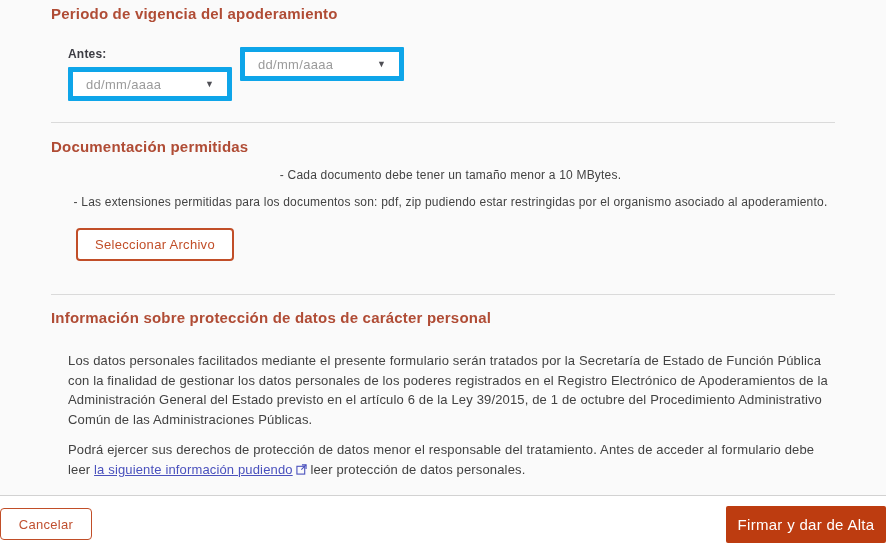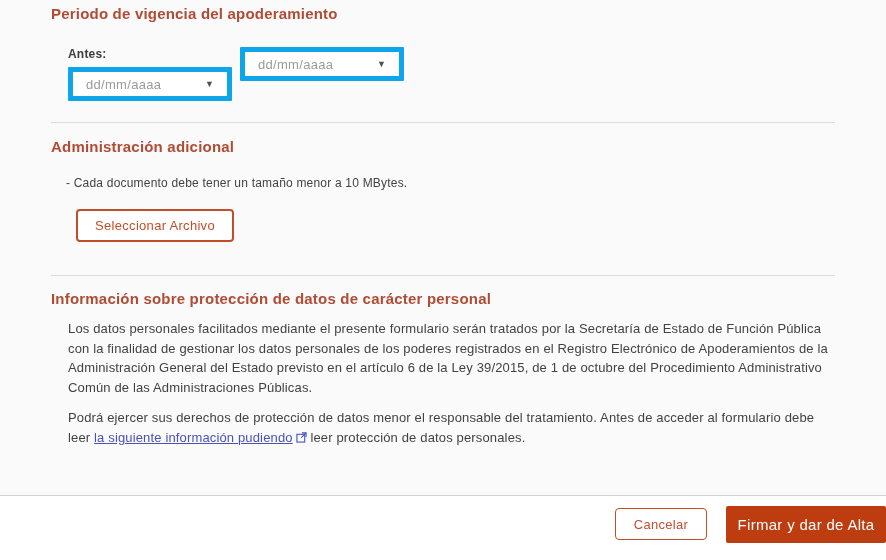--- a/index.html
+++ b/index.html
@@ -61,21 +61,21 @@
     letter-spacing: 0.3px;
   }
   .caret {
     font-size: 9px;
     color: #4f4f55;
     line-height: 1;
   }
   .divider-1 { margin-top: 21px; }
   
   .title-doc { margin-top: 15px; }
-  .doc-notes { margin-top: 21px; padding-left: 15px; }
+  .doc-notes { margin-top: 13px; padding-left: 15px; text-align: center; }
   .doc-note {
     font-size: 12px;
     color: #434343;
     letter-spacing: 0.2px;
     margin-bottom: 13px;
   }
   .btn-outline {
     display: inline-block;
     background: #ffffff;
     border: 2px solid #c14e28;
@@ -89,21 +89,21 @@
   .btn-select-file {
     margin-top: 6px;
     margin-left: 25px;
     width: 158px;
     height: 33px;
   }
   .divider-2 { margin-top: 33px; }
   
   .title-info { margin-top: 14px; }
   .info-paragraph {
-    margin-top: 12px;
+    margin-top: 25px;
     padding-left: 17px;
     width: 778px;
     font-size: 13px;
     line-height: 19.5px;
     color: #424242;
     letter-spacing: 0.15px;
   }
   .info-paragraph.p2 { margin-top: 11px; }
   .info-link {
     color: #4a51bd;
@@ -114,21 +114,21 @@
     display: inline-block;
     vertical-align: -1px;
     margin-left: 3px;
   }
   
   .footer-bar {
     height: 56px;
     background: #ffffff;
     display: flex;
     align-items: center;
-    justify-content: flex-end;
+    justify-content: space-between;
   }
   .btn-cancel {
     width: 92px;
     height: 32px;
     margin-right: 19px;
     border-width: 1.5px;
     color: #c05030;
   }
   .btn-primary {
     width: 160px;
@@ -163,24 +163,25 @@
       <div class="date-select">
         <span class="date-placeholder">dd/mm/aaaa</span>
         <span class="caret">▼</span>
       </div>
     </div>
   </div>
 
   <hr class="divider divider-1">
 
   
-  <h2 class="section-title title-doc">Administración adicional</h2>
+  <h2 class="section-title title-doc">Documentación permitidas</h2>
 
   <div class="doc-notes">
     <div class="doc-note">- Cada documento debe tener un tamaño menor a 10 MBytes.</div>
+    <div class="doc-note">- Las extensiones permitidas para los documentos son: pdf, zip pudiendo estar restringidas por el organismo asociado al apoderamiento.</div>
   </div>
 
   <button class="btn-outline btn-select-file">Seleccionar Archivo</button>
 
   <hr class="divider divider-2">
 
   
   <h2 class="section-title title-info">Información sobre protección de datos de carácter personal</h2>
 
   <p class="info-paragraph p1">Los datos personales facilitados mediante el presente formulario serán tratados por la Secretaría de Estado de Función Pública con la finalidad de gestionar los datos personales de los poderes registrados en el Registro Electrónico de Apoderamientos de la Administración General del Estado previsto en el artículo 6 de la Ley 39/2015, de 1 de octubre del Procedimiento Administrativo Común de las Administraciones Públicas.</p>

